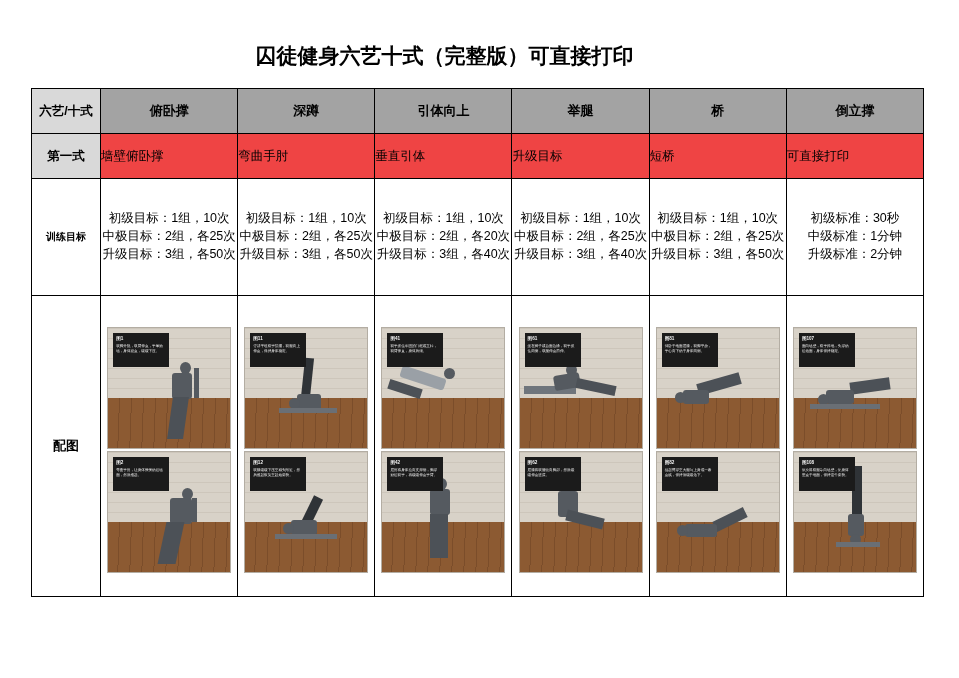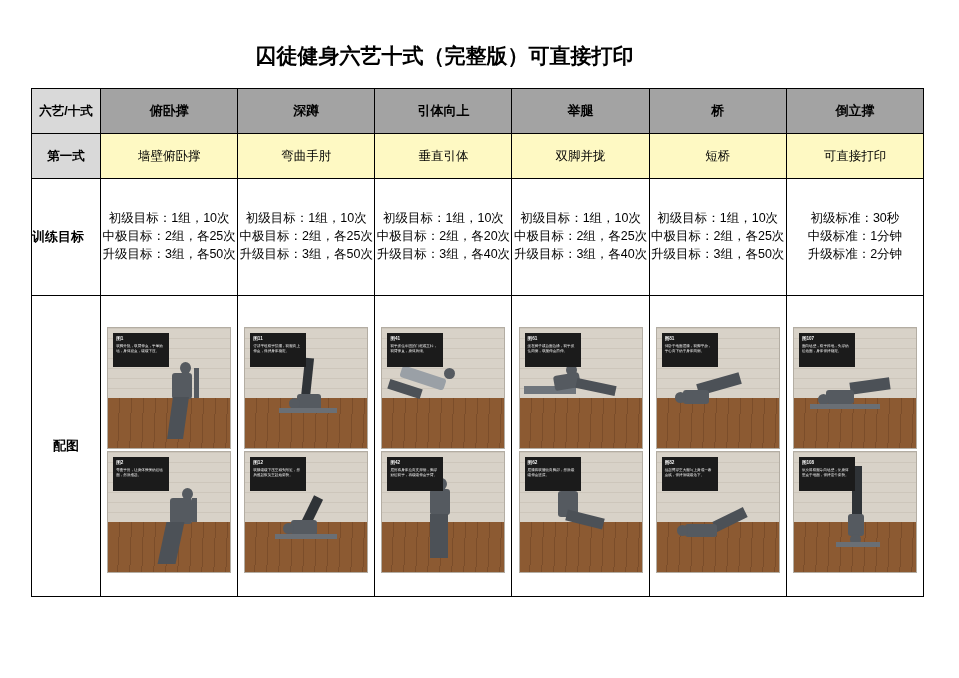--- a/index.html
+++ b/index.html
@@ -52,36 +52,35 @@
     height: 44px;
   }
   .hdr-label {
     background: #d9d9d9;
     text-align: center;
     font-weight: bold;
     font-size: 12.5px;
     height: 44px;
   }
   .row2-cell {
-    background: #fef9c3;
-    text-align: center;
+    background: #ef4444;
     font-size: 12.5px;
     height: 44px;
   }
   .row2-label {
     background: #d9d9d9;
     text-align: center;
     font-weight: bold;
     font-size: 12.5px;
     height: 44px;
   }
   .goal-label {
-    text-align: left;
-    font-weight: bold;
-    font-size: 13px;
+    text-align: center;
+    font-weight: bold;
+    font-size: 10px;
     vertical-align: middle;
   }
   .goal-cell {
     font-size: 12.5px;
     line-height: 1.42;
     vertical-align: middle;
     padding: 6px 4px 6px 5px;
     text-align: center;
     height: 116px;
   }
@@ -187,21 +186,21 @@
         <td class="hdr-cell">举腿</td>
         <td class="hdr-cell">桥</td>
         <td class="hdr-cell">倒立撑</td>
       </tr>
 
       <tr>
         <td class="row2-label">第一式</td>
         <td class="row2-cell">墙壁俯卧撑</td>
         <td class="row2-cell">弯曲手肘</td>
         <td class="row2-cell">垂直引体</td>
-        <td class="row2-cell">双脚并拢</td>
+        <td class="row2-cell">升级目标</td>
         <td class="row2-cell">短桥</td>
         <td class="row2-cell">可直接打印</td>
       </tr>
 
       <tr>
         <td class="goal-label">训练目标</td>
         <td class="goal-cell">初级目标：1组，10次<br>中极目标：2组，各25次<br>升级目标：3组，各50次</td>
         <td class="goal-cell">初级目标：1组，10次<br>中极目标：2组，各25次<br>升级目标：3组，各50次</td>
         <td class="goal-cell">初级目标：1组，10次<br>中极目标：2组，各20次<br>升级目标：3组，各40次</td>
         <td class="goal-cell">初级目标：1组，10次<br>中极目标：2组，各25次<br>升级目标：3组，各40次</td>

